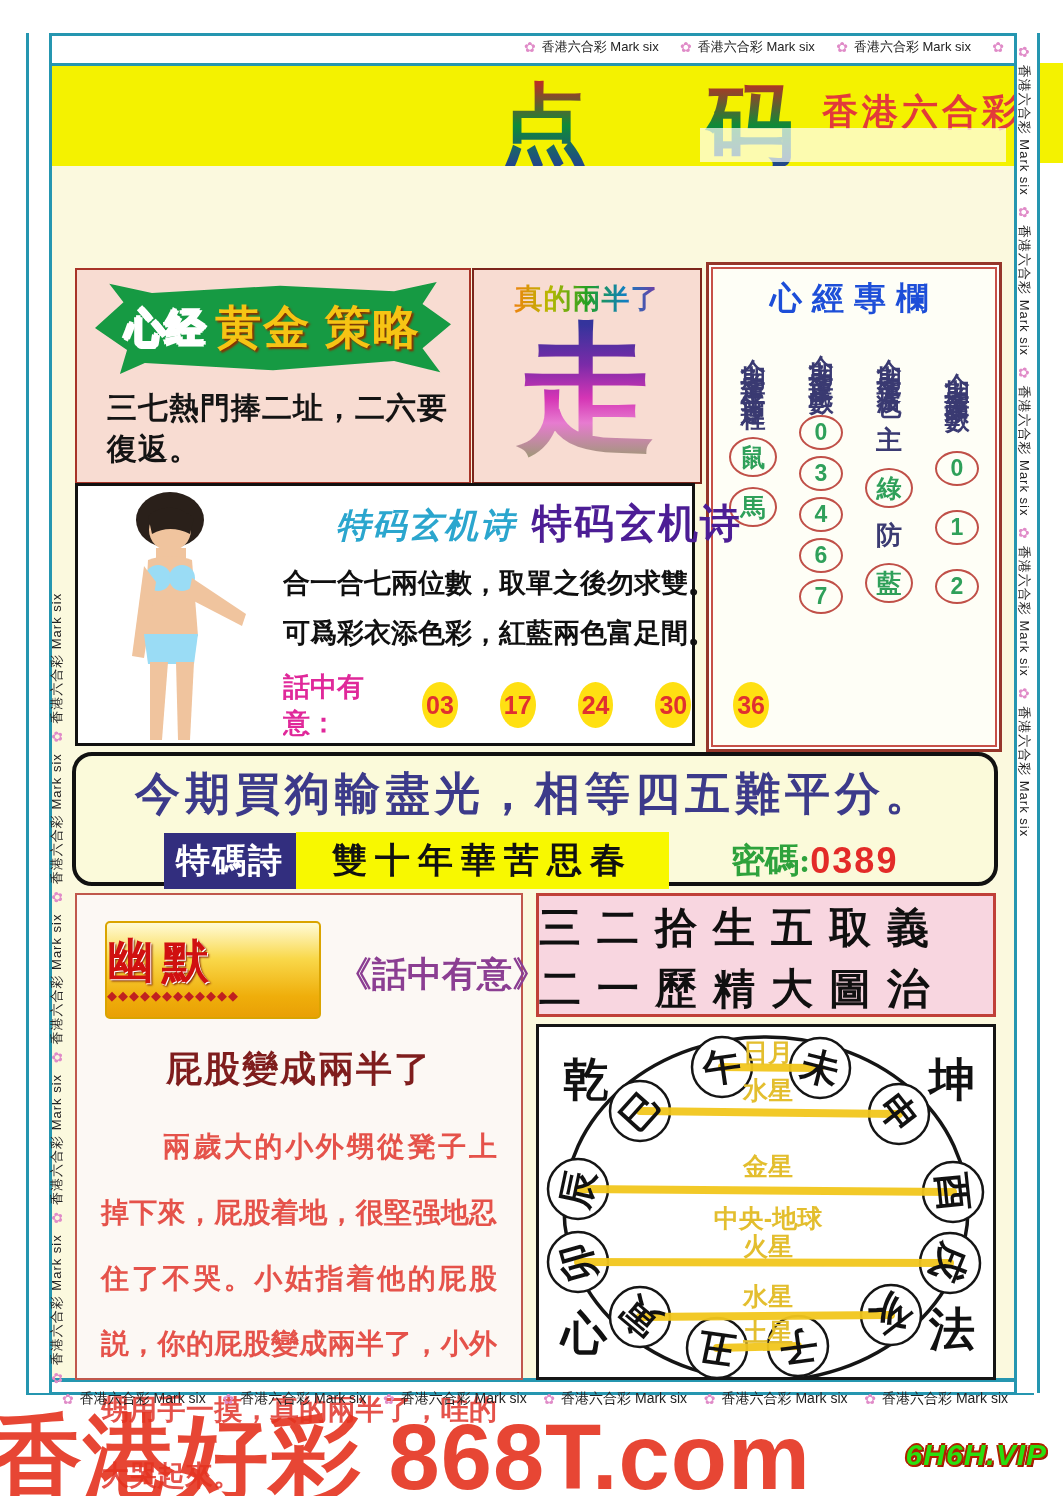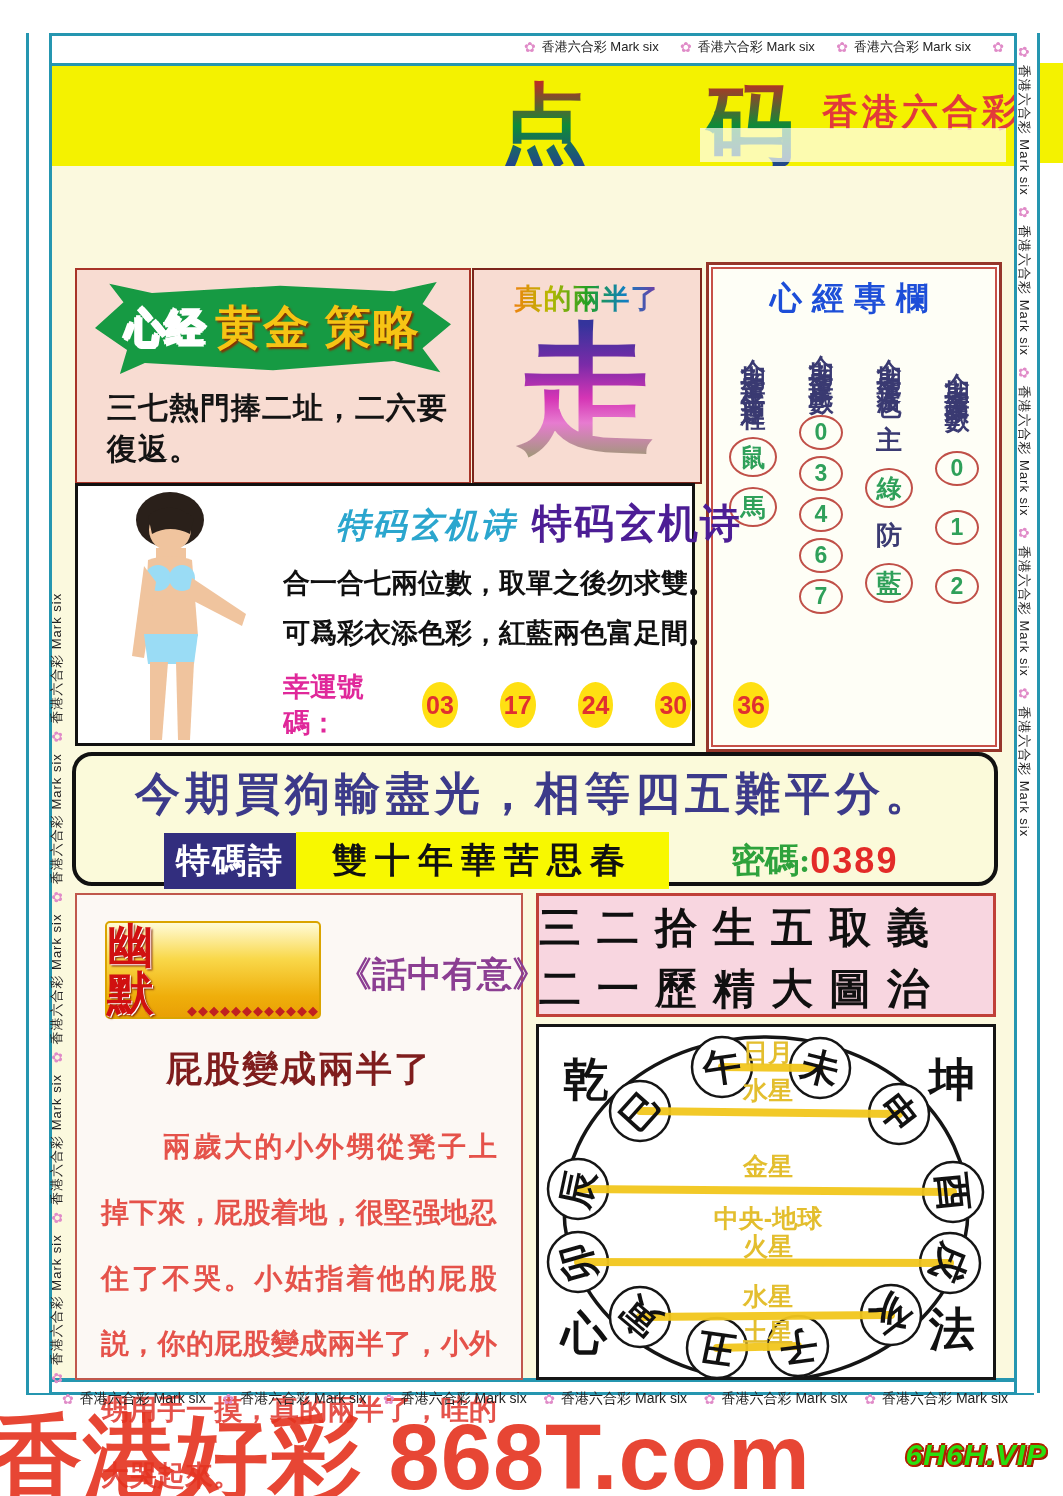--- a/index.html
+++ b/index.html
@@ -67,21 +67,21 @@
   .band-verse{margin-top:8px;text-align:center;font-size:45px;font-weight:900;color:#3c3a8a;letter-spacing:5px;white-space:nowrap;}
   .band-row{display:flex;align-items:center;margin:8px 0 0 88px;}
   .band-tag{background:#322e7e;color:#fff;font-size:34px;font-weight:900;padding:5px 12px;font-family:"Liberation Serif",serif;letter-spacing:2px;}
   .band-poem{background:#f8f800;color:#111;font-size:35px;font-weight:900;padding:5px 36px;font-family:"Liberation Serif",serif;letter-spacing:8px;}
   .band-code-label{margin-left:62px;font-size:34px;font-weight:900;color:#2ea23c;font-family:"Liberation Serif",serif;}
   .band-code{font-size:36px;font-weight:bold;color:#e32b28;letter-spacing:2px;}
 
   
   .box-humor{position:absolute;left:75px;top:893px;width:448px;height:487px;background:#fcf8f4;border:2px solid #c0584c;box-sizing:border-box;}
   .humor-head{display:flex;align-items:flex-start;padding:26px 12px 0 28px;gap:16px;}
-  .humor-badge{width:212px;height:94px;flex:none;background:linear-gradient(180deg,#fffbd8 0%,#f9d84a 38%,#efae0b 78%,#e9a005 100%);border:2px solid #daa400;border-radius:5px;display:flex;align-items:flex-end;justify-content:center;}
+  .humor-badge{width:212px;height:94px;flex:none;background:linear-gradient(180deg,#fffbd8 0%,#f9d84a 38%,#efae0b 78%,#e9a005 100%);border:2px solid #daa400;border-radius:5px;display:flex;flex-direction:column;align-items:flex-start;justify-content:center;}
   .humor-badge-text{font-size:47px;font-weight:900;color:#d01010;letter-spacing:8px;text-shadow:1px 1px 0 #fff,2px 2px 2px #7c2000;font-family:"Liberation Serif",serif;line-height:1;}
   .humor-deco{color:#c02020;font-size:13px;letter-spacing:1px;margin-top:4px;line-height:1;}
   .humor-series{margin-top:30px;font-size:35px;font-weight:900;color:#8b3e92;white-space:nowrap;}
   .humor-subtitle{text-align:center;margin-top:26px;font-size:36px;font-weight:bold;color:#7f1d1d;letter-spacing:2px;}
   .humor-body{padding:20px 24px 0 24px;color:#e5524a;font-size:28px;line-height:2.35;text-indent:2.2em;font-weight:bold;text-align:justify;}
 
   
   .box-couplet{position:absolute;left:536px;top:893px;width:460px;height:124px;background:#f8d6e0;border:3px solid #c04038;box-sizing:border-box;}
   .couplet-line{font-family:"Liberation Serif",serif;font-size:42px;font-weight:900;color:#101010;letter-spacing:16px;line-height:1.35;margin-top:4px;white-space:nowrap;}
 
@@ -239,21 +239,21 @@
       </svg>
     </div>
     <div class="inner-main">
       <div class="inner-title-row">
         <span class="inner-provider">特码玄机诗</span>
         <span class="inner-title">特码玄机诗</span>
       </div>
       <div class="inner-line">合一合七兩位數，取單之後勿求雙。</div>
       <div class="inner-line">可爲彩衣添色彩，紅藍兩色富足間。</div>
       <div class="lucky-row">
-        <span class="lucky-label">幸運號碼：</span>
+        <span class="lucky-label">話中有意：</span>
         <span class="lucky-num">03</span>
         <span class="lucky-num">17</span>
         <span class="lucky-num">24</span>
         <span class="lucky-num">30</span>
         <span class="lucky-num">36</span>
       </div>
     </div>
   </div>
 
   <div class="band">

